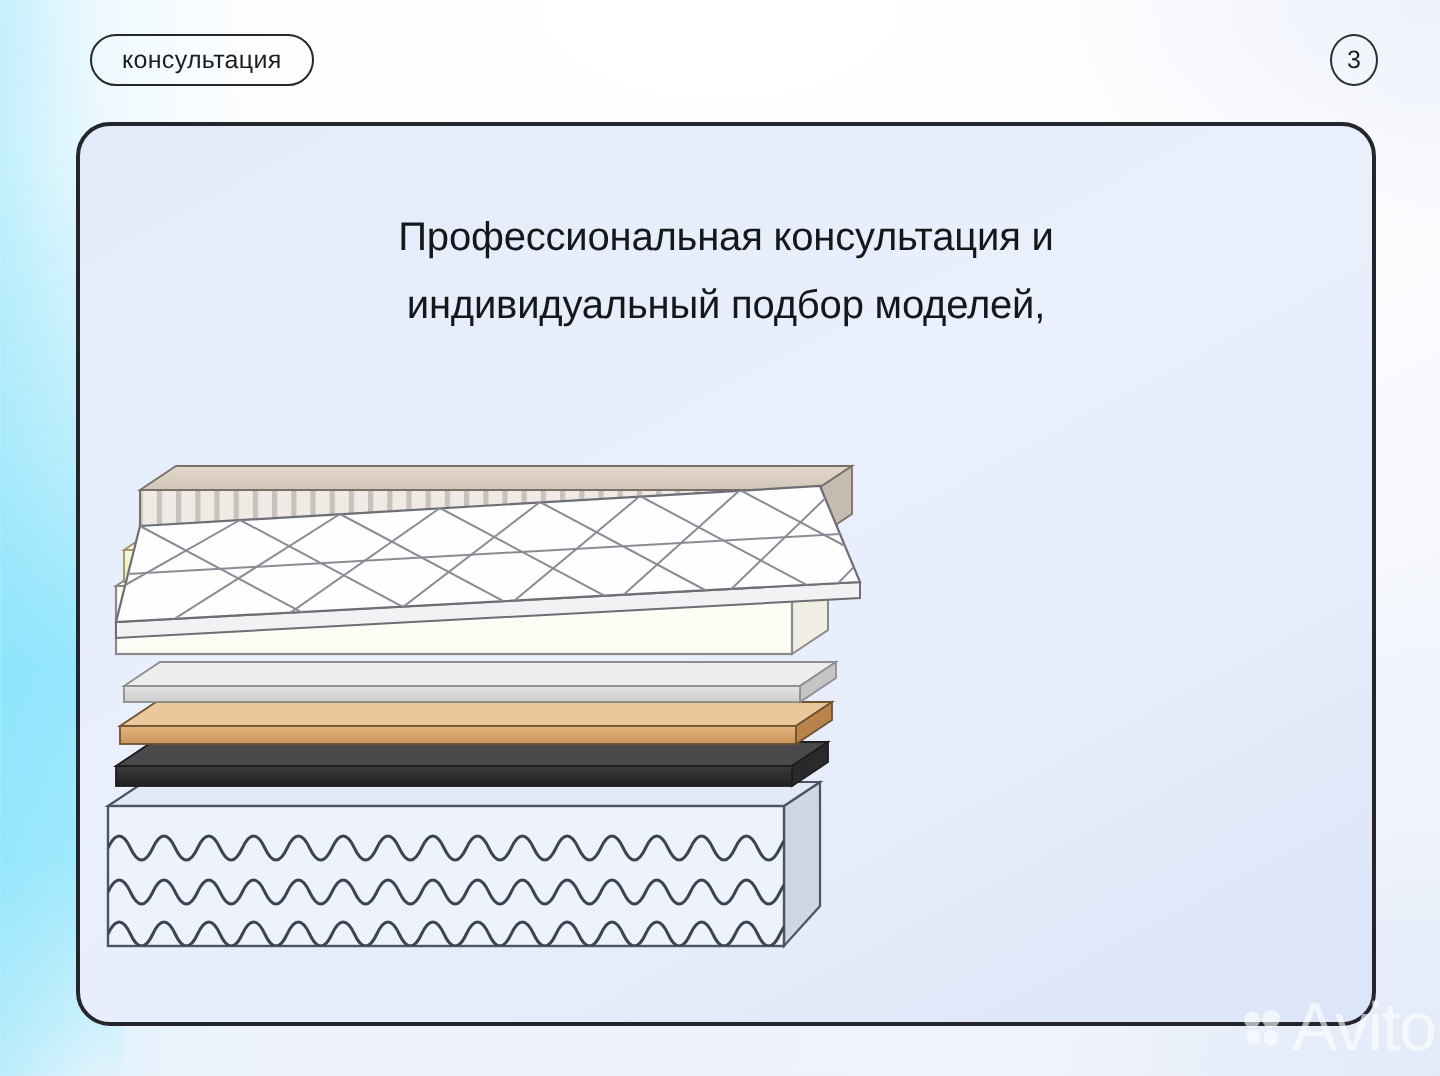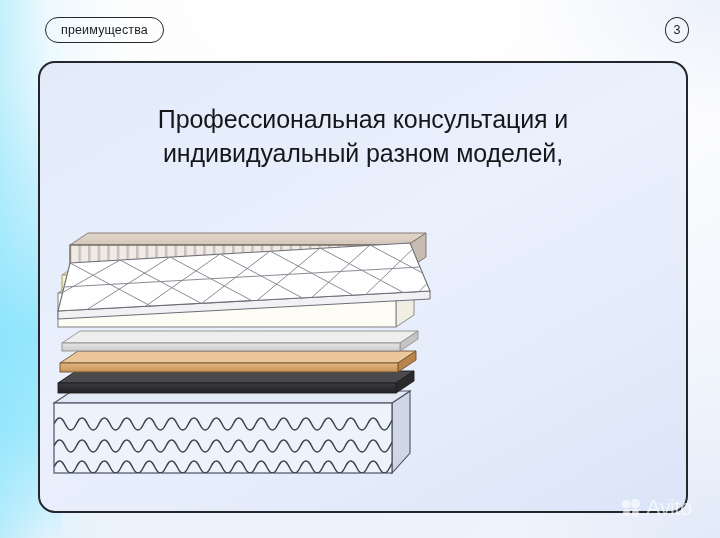--- a/index.html
+++ b/index.html
@@ -131,21 +131,21 @@
         #dbe5f8 100%);
     overflow: hidden;
   }
 
   .headline {
     position: absolute;
     left: 0;
     right: 0;
     top: 39px;
     text-align: center;
-    font-size: 25px;
+    font-size: 20px;
     line-height: 34px;
     color: #15171b;
     letter-spacing: -0.1px;
     padding: 0 10px;
   }
   .headline .ln { display: block; white-space: nowrap; }
 
   
   .mattress {
     position: absolute;
@@ -177,50 +177,50 @@
     position: absolute;
     display: block;
     border-radius: 50%;
     background: #ffffff;
   }
   .wm-dots i:nth-child(1) { width: 7.5px; height: 7.5px; left: 0;    top: 1.5px; }
   .wm-dots i:nth-child(2) { width: 9px;   height: 9px;   left: 9px;  top: 0; }
   .wm-dots i:nth-child(3) { width: 7px;   height: 7px;   left: 0.5px;top: 10.5px; }
   .wm-dots i:nth-child(4) { width: 7.5px; height: 7.5px; left: 9.5px;top: 10.5px; }
   .wm-text {
-    font-size: 22px;
+    font-size: 34px;
     color: #ffffff;
     letter-spacing: -0.6px;
     line-height: 1;
   }
 </style>
 </head>
 <body>
 
 <div class="stage">
 
   <div class="bg-base"></div>
   <div class="bg-left-glow"></div>
   <div class="bg-left-fade"></div>
   <div class="bg-top-right"></div>
   <div class="bg-bottom-right"></div>
 
   <div class="badge">
-    <span>преимущества</span>
+    <span>консультация</span>
   </div>
 
   <div class="page-num">
     <span>3</span>
   </div>
 
   <div class="card">
 
     <div class="headline">
       <span class="ln">Профессиональная консультация и</span>
-      <span class="ln">индивидуальный разном моделей,</span>
+      <span class="ln">индивидуальный подбор моделей,</span>
     </div>
 
     <div class="mattress">
       <svg width="650" height="262" viewBox="0 0 650 262" xmlns="http://www.w3.org/2000/svg">
         <defs>
           <pattern id="pStripes" width="9.6" height="10" patternUnits="userSpaceOnUse">
             <rect x="0" y="0" width="9.6" height="10" fill="#efeae5"></rect>
             <rect x="0" y="0" width="2.6" height="10" fill="#c9c2bb"></rect>
           </pattern>
           <linearGradient id="gSpringTop" x1="0" y1="0" x2="0" y2="1">

